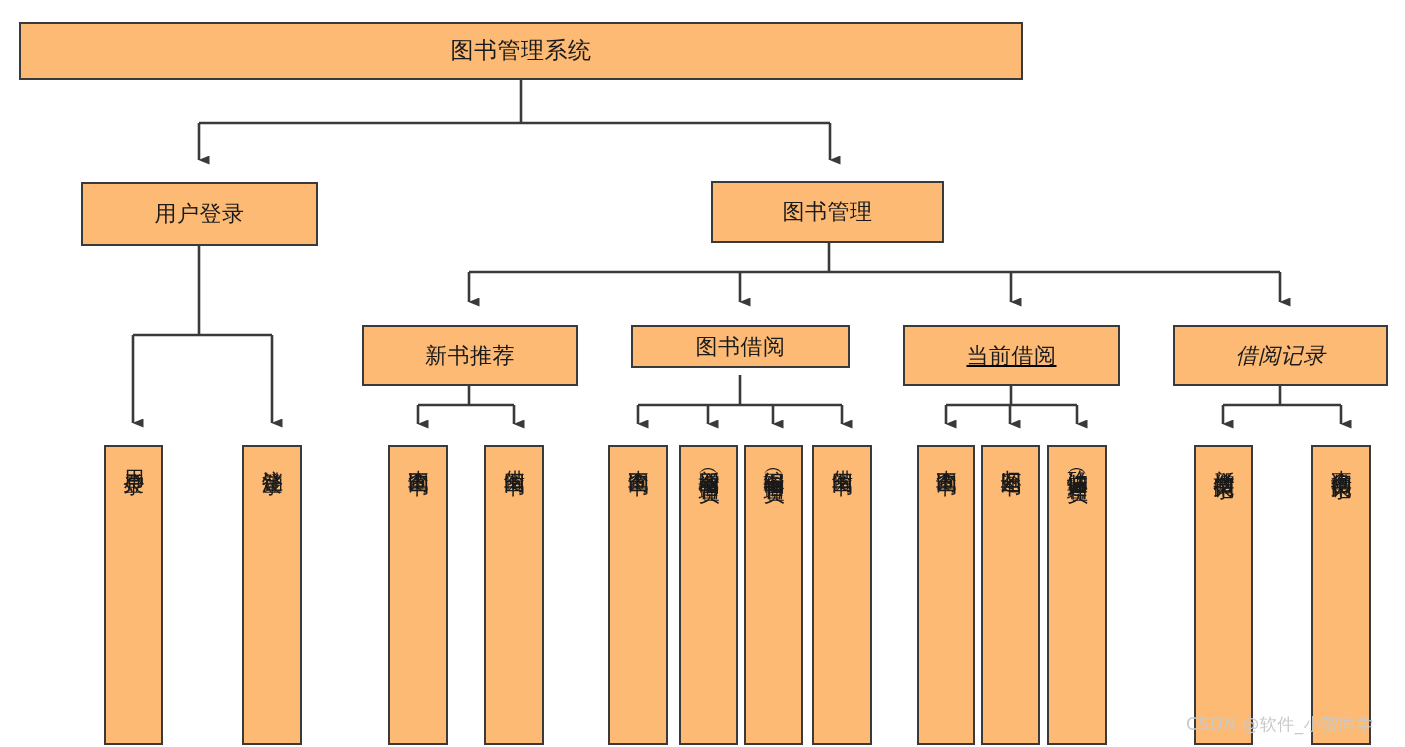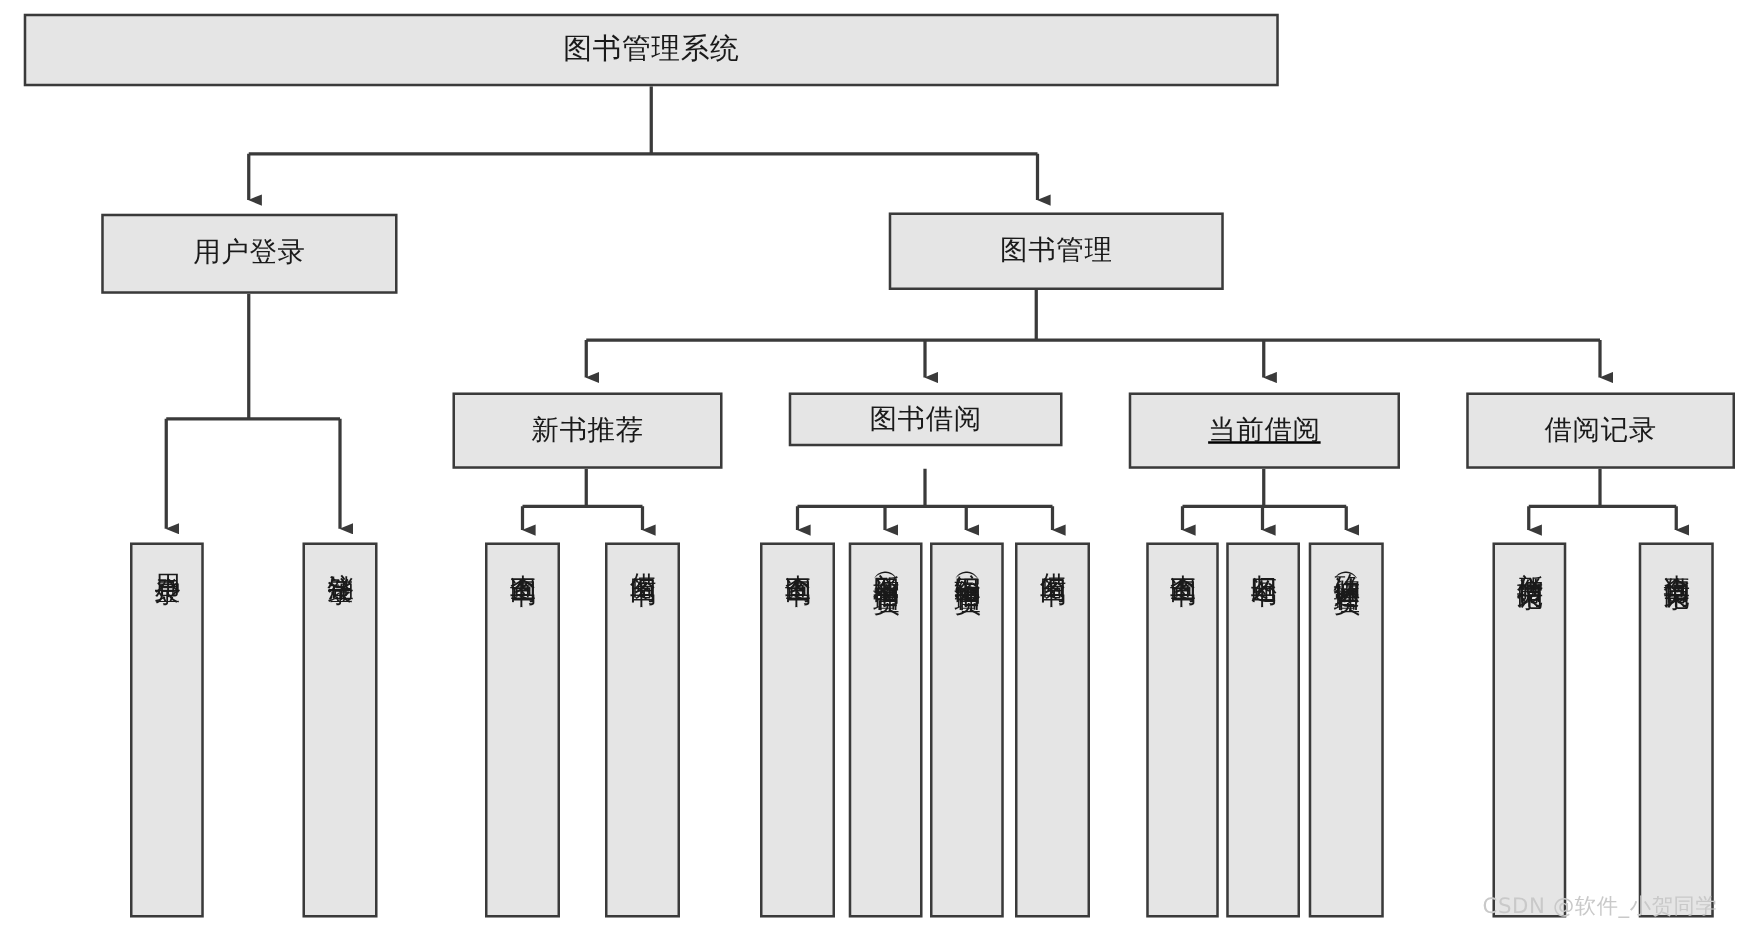--- a/index.html
+++ b/index.html
@@ -21,26 +21,27 @@
     position: absolute;
     left: 0;
     top: 0;
     width: 1405px;
     height: 747px;
     pointer-events: none;
   }
   .node {
     position: absolute;
     box-sizing: border-box;
-    background: #e5e5e5;
+    background: #fdba74;
     border: 2.5px solid #3a3a3a;
     display: flex;
     align-items: center;
     justify-content: center;
     overflow: hidden;
+    margin-top: 11px;
   }
   .node .label {
     color: #1a1a1a;
     font-size: 21px;
     line-height: 1.18;
     letter-spacing: 0.5px;
     white-space: nowrap;
   }
   .node.vertical {
     align-items: flex-start;
@@ -124,37 +125,37 @@
   </svg>
 
   <div class="node lvl1" style="left:19px; top:11px; width:1004px; height:58px;">
     <span class="label">图书管理系统</span>
   </div>
 
   <div class="node lvl2" style="left:81px; top:171px; width:237px; height:64px;">
     <span class="label">用户登录</span>
   </div>
 
-  <div class="node lvl2" style="left:711px; top:170px; width:268px; height:62px;">
+  <div class="node lvl2" style="left:711px; top:170px; width:233px; height:62px;">
     <span class="label">图书管理</span>
   </div>
 
   <div class="node lvl3" style="left:362px; top:314px; width:216px; height:61px;">
     <span class="label">新书推荐</span>
   </div>
 
   <div class="node lvl3" style="left:631px; top:314px; width:219px; height:43px;">
     <span class="label">图书借阅</span>
   </div>
 
   <div class="node lvl3" style="left:903px; top:314px; width:217px; height:61px;text-decoration:underline;">
     <span class="label">当前借阅</span>
   </div>
 
-  <div class="node lvl3" style="left:1173px; top:314px; width:215px; height:61px;">
+  <div class="node lvl3" style="left:1173px; top:314px; width:215px; height:61px;font-style:italic;">
     <span class="label">借阅记录</span>
   </div>
 
   <div class="node vertical" style="left:104px; top:434px; width:59px; height:300px;">
     <span class="label">用户登录</span>
   </div>
 
   <div class="node vertical" style="left:242px; top:434px; width:60px; height:300px;">
     <span class="label">注销登录</span>
   </div>

